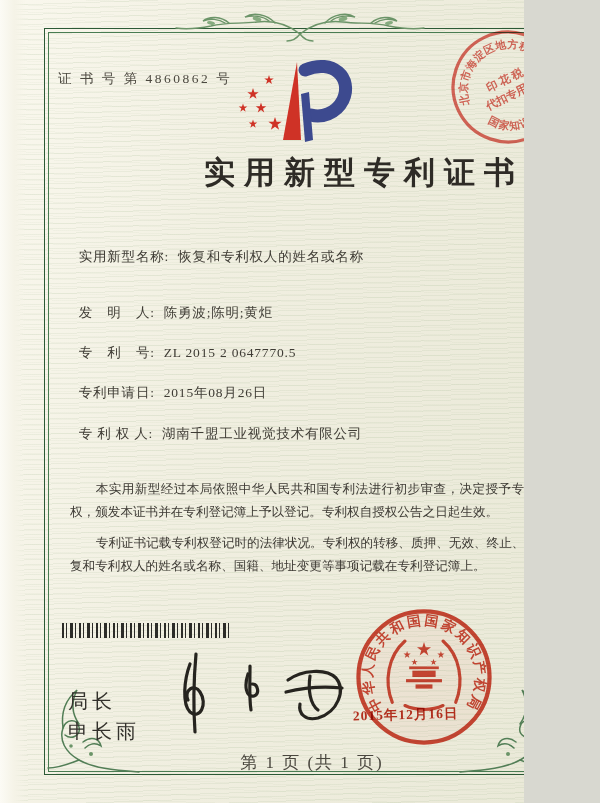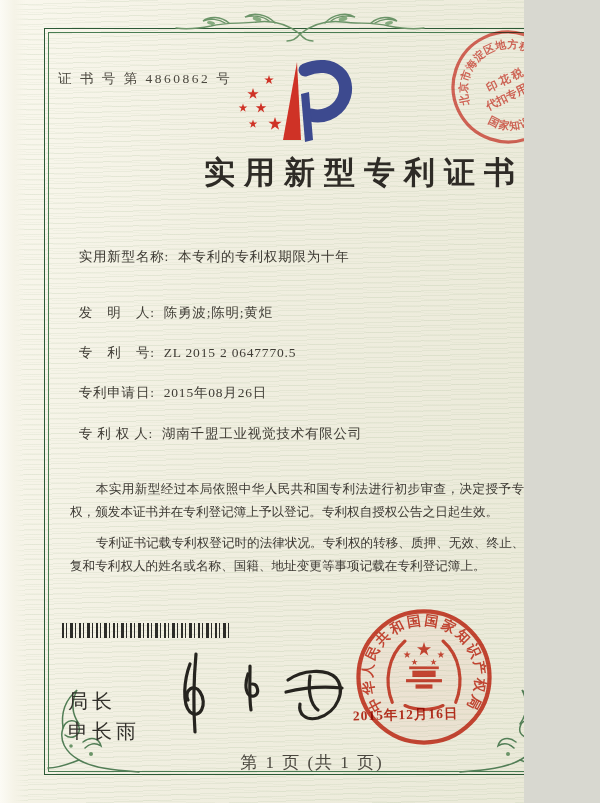--- a/index.html
+++ b/index.html
@@ -118,21 +118,21 @@
     <text font-size="10.5" fill="#d8453a" letter-spacing="1" font-weight="700">
       <textPath href="#taxbot" startOffset="50%" text-anchor="middle">国家知识产权局</textPath>
     </text>
     <text x="60" y="56" font-size="11" fill="#d8453a" font-weight="700" text-anchor="middle">印 花 税</text>
     <text x="60" y="72" font-size="11" fill="#d8453a" font-weight="700" text-anchor="middle">代扣专用章</text>
   </svg>
 
   <div class="abs title">实用新型专利证书</div>
 
   <div class="abs field" style="top:232px">
-    <span>实用新型名称:</span><span class="val">本专利的专利权期限为十年</span>
+    <span>实用新型名称:</span><span class="val">恢复和专利权人的姓名或名称</span>
   </div>
   <div class="abs field" style="top:288px">
     <span>发　明　人:</span><span class="val">陈勇波;陈明;黄炬</span>
   </div>
   <div class="abs field" style="top:328px">
     <span>专　利　号:</span><span class="val">ZL 2015 2 0647770.5</span>
   </div>
   <div class="abs field" style="top:368px">
     <span>专利申请日:</span><span class="val">2015年08月26日</span>
   </div>

